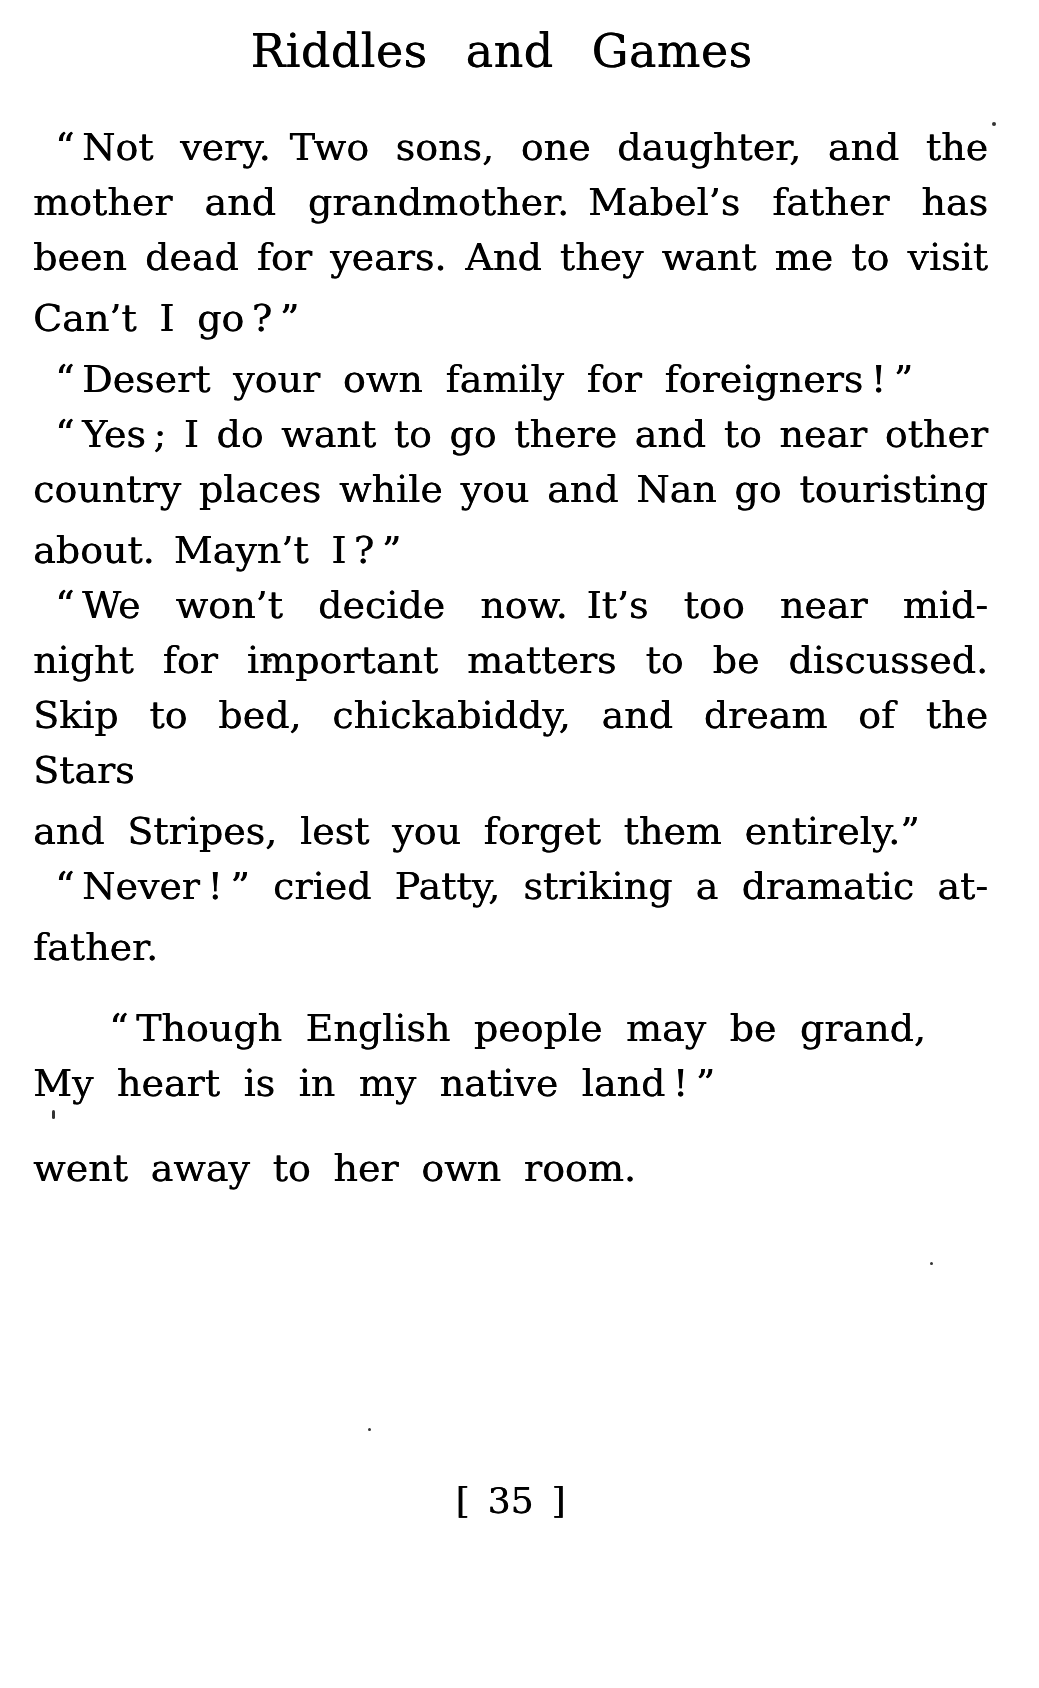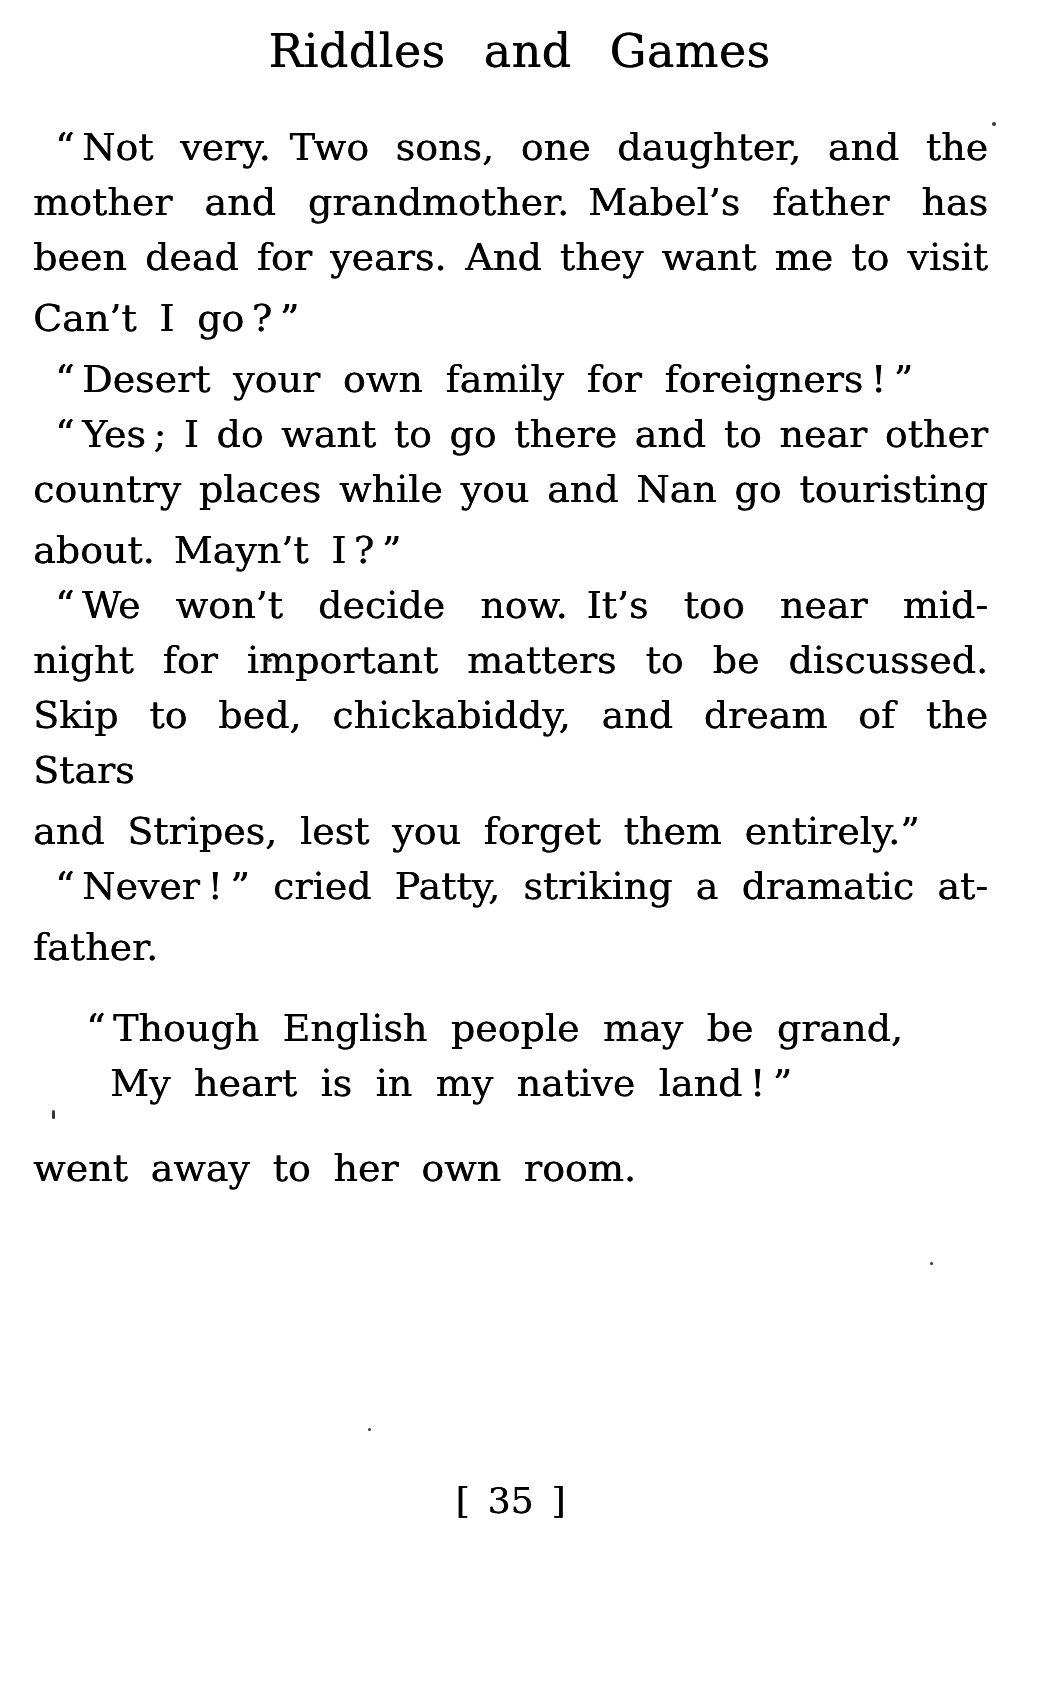--- a/index.html
+++ b/index.html
@@ -9,21 +9,21 @@
     height: 1688px;
     background: #ffffff;
     color: #000000;
     font-family: "DejaVu Serif", "Liberation Serif", serif;
     overflow: hidden;
     text-rendering: optimizeLegibility;
   }
   .chapter-title {
     margin: 0;
     padding-top: 24px;
-    padding-left: 42px;
+    padding-left: 24px;
     width: 955px;
     text-align: center;
     font-size: 46px;
     font-weight: normal;
     word-spacing: 0.5em;
     letter-spacing: 0.01em;
     text-shadow: 0.4px 0 0 #000;
   }
   .body-text {
     margin-left: 33px;
@@ -47,22 +47,22 @@
   }
   .verse {
     margin-top: 26px;
     margin-bottom: 30px;
   }
   .verse .vline {
     text-align: left;
     text-align-last: left;
     word-spacing: 0.3em;
   }
-  .verse .v1 { margin-left: 53px; }
-  .verse .v2 { margin-left: 77px; }
+  .verse .v1 { margin-left: 76px; }
+  .verse .v2 { }
   .folio {
     position: absolute;
     left: 33px;
     top: 1480px;
     width: 955px;
     text-align: center;
     font-size: 36px;
     text-shadow: 0.4px 0 0 #000;
   }
   .speck {

